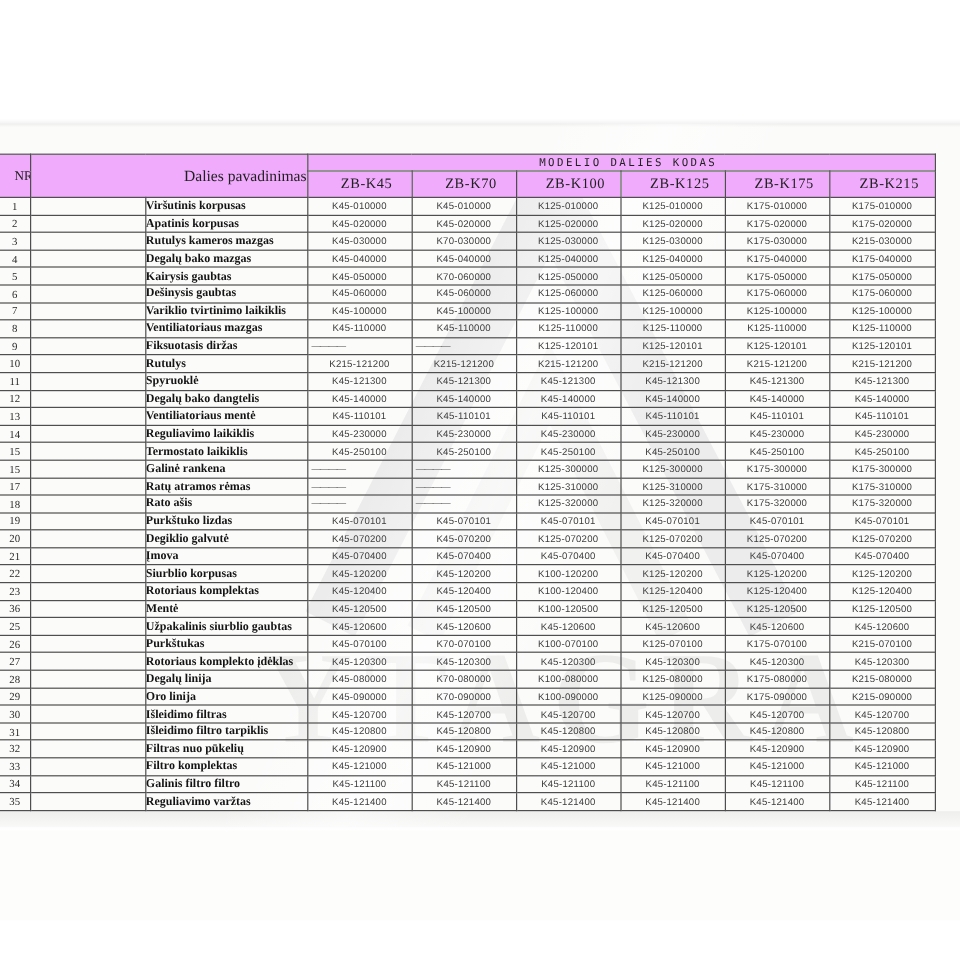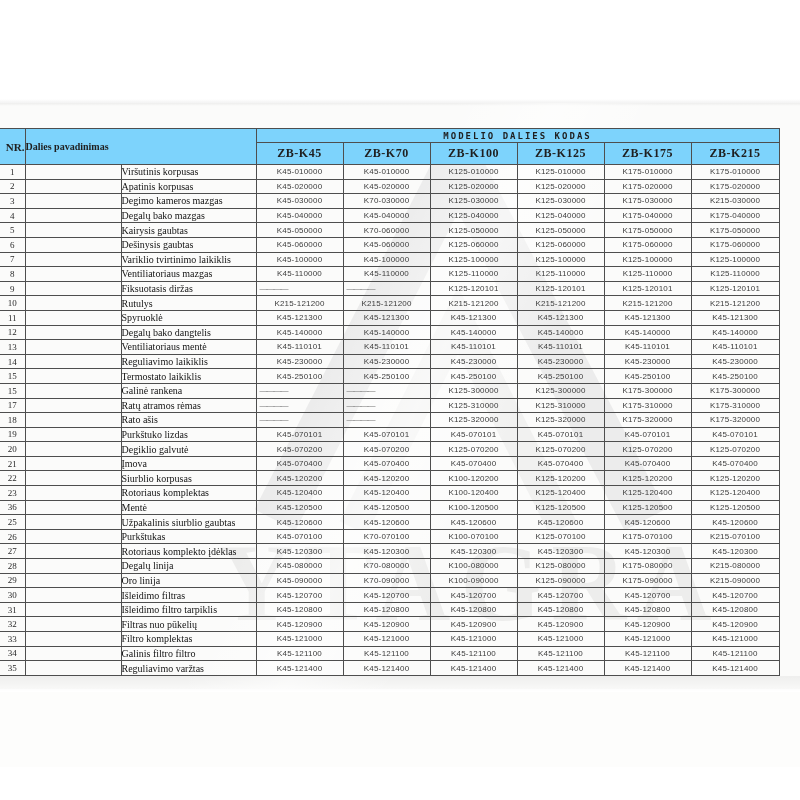--- a/index.html
+++ b/index.html
@@ -52,35 +52,36 @@
     position:absolute;left:0;top:128px;z-index:1;
     width:779px;height:548px;
     border-collapse:collapse;table-layout:fixed;
     background:transparent;
   }
   table.parts th, table.parts td{
     border:1px solid #4e4e4e;
     padding:0;overflow:hidden;white-space:nowrap;
     background:transparent;
   }
-  table.parts th{background:#7dd3fc;font-weight:bold;color:#1f1f1f;}
+  table.parts th{background:#f0abfc;font-weight:normal;color:#1f1f1f;padding-left:12px;}
   table.parts tr.hdr-top th{height:13px;}
   table.parts tr.hdr-models th{height:21px;}
   .th-nr{font-size:11px;font-family:"Liberation Serif",serif;text-align:right;}
-  .th-name{font-size:10px;font-family:"Liberation Serif",serif;text-align:left;}
+  .th-name{font-size:13px;font-family:"Liberation Serif",serif;text-align:right;}
   .th-kodas{
     font-family:"DejaVu Sans Mono", monospace;
     font-size:9px;letter-spacing:2px;text-align:center;color:#2e2e2e;
   }
   .th-model{font-size:12px;font-family:"Liberation Serif",serif;text-align:center;letter-spacing:0.5px;}
   td.nr{font-size:9px;text-align:center;color:#2a2a2a;font-family:"Liberation Serif",serif;}
   td.blank{background:transparent;}
   td.pname{
     font-size:10px;color:#141414;text-align:left;padding-left:3px;
     font-family:"Liberation Serif",serif;
+    font-weight:bold;
   }
   td.code{
     font-family:"Liberation Sans", sans-serif;
     font-size:8px;color:#3c3c3c;text-align:center;letter-spacing:0.2px;
   }
   td.code.dash{
     text-align:left;padding-left:3px;color:#6e6e6e;letter-spacing:-1px;font-size:8px;
   }
   
   table.parts th:first-child, table.parts td:first-child{border-left:none;}
@@ -145,21 +146,21 @@
         <td class="code">K45-020000</td>
         <td class="code">K45-020000</td>
         <td class="code">K125-020000</td>
         <td class="code">K125-020000</td>
         <td class="code">K175-020000</td>
         <td class="code">K175-020000</td>
       </tr>
       <tr>
         <td class="nr">3</td>
         <td class="blank"></td>
-        <td class="pname">Degimo kameros mazgas</td>
+        <td class="pname">Rutulys kameros mazgas</td>
         <td class="code">K45-030000</td>
         <td class="code">K70-030000</td>
         <td class="code">K125-030000</td>
         <td class="code">K125-030000</td>
         <td class="code">K175-030000</td>
         <td class="code">K215-030000</td>
       </tr>
       <tr>
         <td class="nr">4</td>
         <td class="blank"></td>

